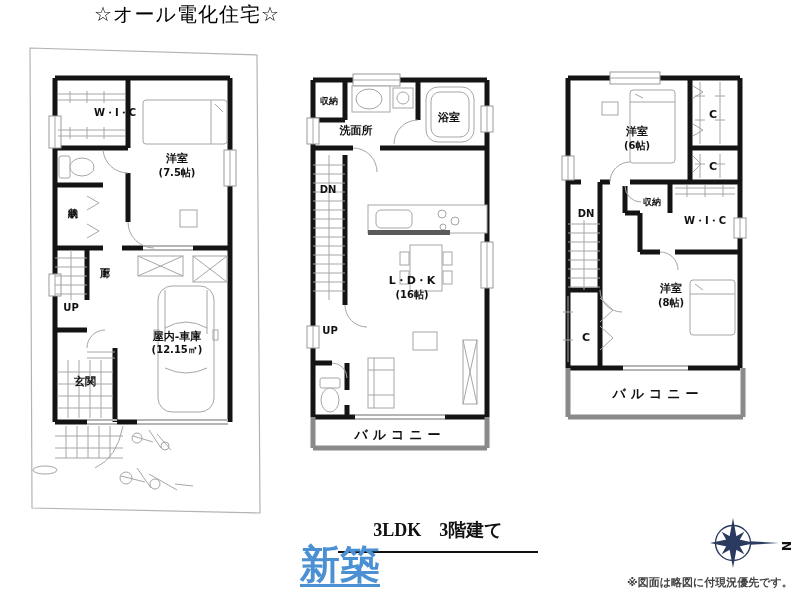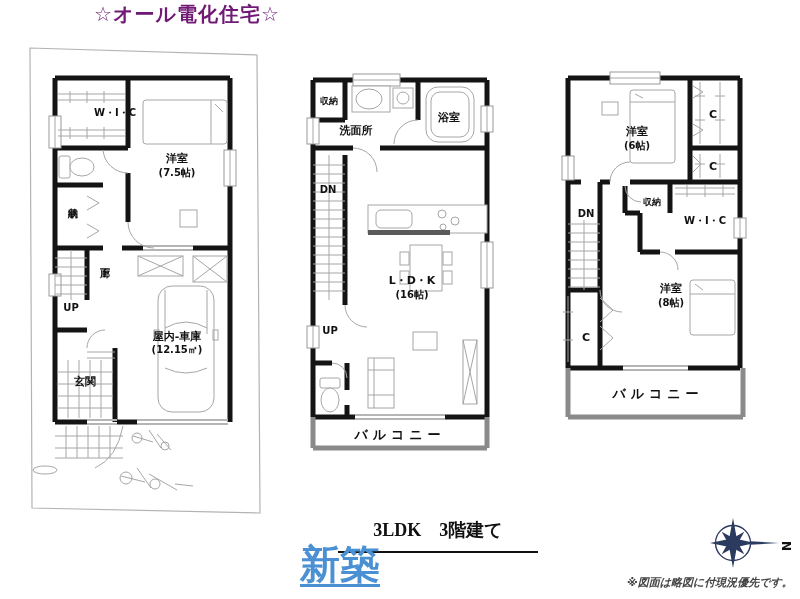--- a/index.html
+++ b/index.html
@@ -1,19 +1,19 @@
 <!DOCTYPE html>
 <html><head>
 <meta charset="utf-8">
 <style>
   html,body{margin:0;padding:0;background:#ffffff;}
   #stage{position:relative;width:800px;height:599px;background:#ffffff;overflow:hidden;
          font-family:"DejaVu Sans",sans-serif;}
   .abs{position:absolute;}
-  #title{left:72px;top:1px;width:230px;text-align:center;font-size:20px;font-weight:bold;color:#701a75;
+  #title{left:72px;top:1px;width:230px;text-align:center;font-size:20px;font-weight:normal;color:#000000;
          letter-spacing:1px;white-space:nowrap;}
   svg text{font-family:"DejaVu Sans",sans-serif;fill:#111;}
   .rlabel{font-size:11px;font-weight:bold;}
   .slabel{font-size:10px;font-weight:bold;}
   .tiny{font-size:9px;font-weight:bold;}
   .stair{font-size:10px;font-weight:bold;}
   .balc{font-size:13px;font-weight:bold;letter-spacing:5px;}
   .vert{writing-mode:vertical-rl;text-orientation:upright;}
   .wall{stroke:#141414;stroke-width:5;fill:none;stroke-linecap:butt;}
   .thin{stroke:#a6a6a6;stroke-width:1;fill:none;}
@@ -22,21 +22,21 @@
   .gdoor{stroke:#b5b5b5;stroke-width:2;fill:none;}
   .win{fill:#ffffff;stroke:#999;stroke-width:1;}
   #footer-type{left:338px;top:518px;width:200px;text-align:center;
      font-family:"Liberation Serif","DejaVu Serif",serif;font-size:18px;font-weight:bold;color:#111;
      border-bottom:2px solid #111;padding-bottom:9px;white-space:nowrap;}
   #footer-new{left:300px;top:544px;display:flex;align-items:center;gap:26px;}
   #footer-new .shin{font-size:40px;line-height:1.0;font-weight:bold;color:#4a90d2;
      border-bottom:3px solid #4a90d2;white-space:nowrap;}
   #footer-new .ins{font-size:25px;line-height:1.2;font-weight:bold;color:#111;
      border-bottom:2px solid #111;white-space:nowrap;}
-  #note{left:627px;top:575px;font-size:11px;font-weight:bold;color:#444;white-space:nowrap;font-style:italic;}
+  #note{left:627px;top:575px;font-size:11px;font-weight:bold;color:#444;white-space:nowrap;}
 </style>
 </head>
 <body>
 
 <div id="stage">
 
   <div id="title" class="abs">☆オール電化住宅☆</div>
 
   <svg class="abs" style="left:25px;top:38px" width="250" height="480" viewBox="0 0 250 480">
 

